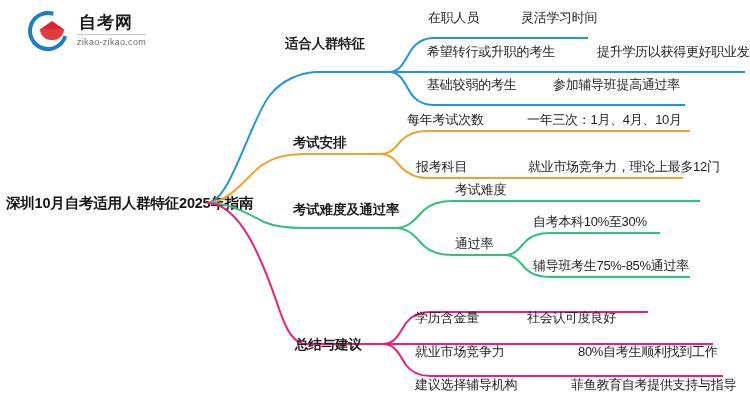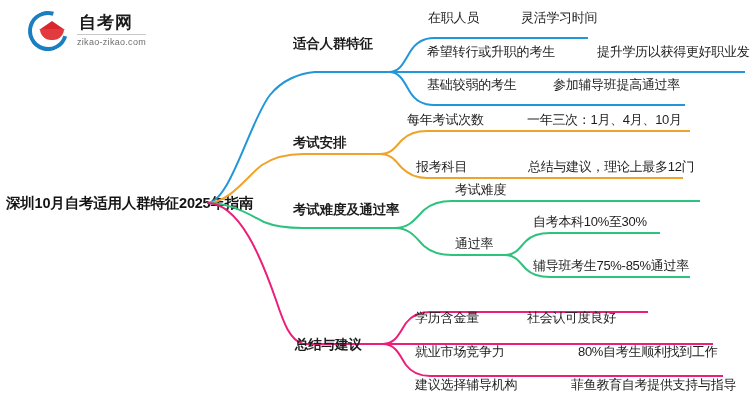--- a/index.html
+++ b/index.html
@@ -180,37 +180,37 @@
 
     <path fill="none" stroke="#ec1e79" stroke-width="2" d="M207,203 C 240,203 262,260 276,300 C 284,324 290,340 303,344 L 383,344"></path>
     <path fill="none" stroke="#ec1e79" stroke-width="2" d="M383,344 C 396,344 400,332 406,323 C 412,315 420,312 430,312 L 511,312"></path>
     <path fill="none" stroke="#ec1e79" stroke-width="2" d="M383,344 L 554,344"></path>
     <path fill="none" stroke="#ec1e79" stroke-width="2" d="M383,344 C 396,344 400,356 406,365 C 412,373 420,376 430,376 L 530,376"></path>
     <path fill="none" stroke="#ec1e79" stroke-width="2" d="M511,312 L 648,312"></path>
     <path fill="none" stroke="#ec1e79" stroke-width="2" d="M554,344 L 713,344"></path>
     <path fill="none" stroke="#ec1e79" stroke-width="2" d="M530,376 L 723,376"></path>
   </svg>
 
-  <div class="node l1" style="left:293px; top:36px;text-align:center;">适合人群特征</div>
+  <div class="node l1" style="left:285px; top:36px;text-align:center;">适合人群特征</div>
 
   <div class="node l2" style="left:428px; top:10px;">在职人员</div>
   <div class="node l2" style="left:427px; top:77px;">基础较弱的考生</div>
   <div class="node l2" style="left:427px; top:44px;">希望转行或升职的考生</div>
 
   <div class="node l3" style="left:521px; top:10px;">灵活学习时间</div>
   <div class="node l3" style="left:597px; top:44px;">提升学历以获得更好职业发展</div>
   <div class="node l3" style="left:553px; top:77px;">参加辅导班提高通过率</div>
 
   <div class="node l1" style="left:293px; top:135px;">考试安排</div>
 
   <div class="node l2" style="left:407px; top:112px;">每年考试次数</div>
   <div class="node l2" style="left:416px; top:159px;">报考科目</div>
 
   <div class="node l3" style="left:527px; top:112px;">一年三次：1月、4月、10月</div>
-  <div class="node l3" style="left:528px; top:159px;">总结与建议，理论上最多12门</div>
+  <div class="node l3" style="left:528px; top:159px;">就业市场竞争力，理论上最多12门</div>
 
   <div class="node l1" style="left:293px; top:202px;">考试难度及通过率</div>
 
   <div class="node l2" style="left:455px; top:182px;">考试难度</div>
   <div class="node l2" style="left:455px; top:236px;">通过率</div>
 
   <div class="node l3" style="left:533px; top:214px;text-align:center;">自考本科10%至30%</div>
   <div class="node l3" style="left:533px; top:258px;">辅导班考生75%-85%通过率</div>
 
   <div class="node l1" style="left:295px; top:337px;">总结与建议</div>

